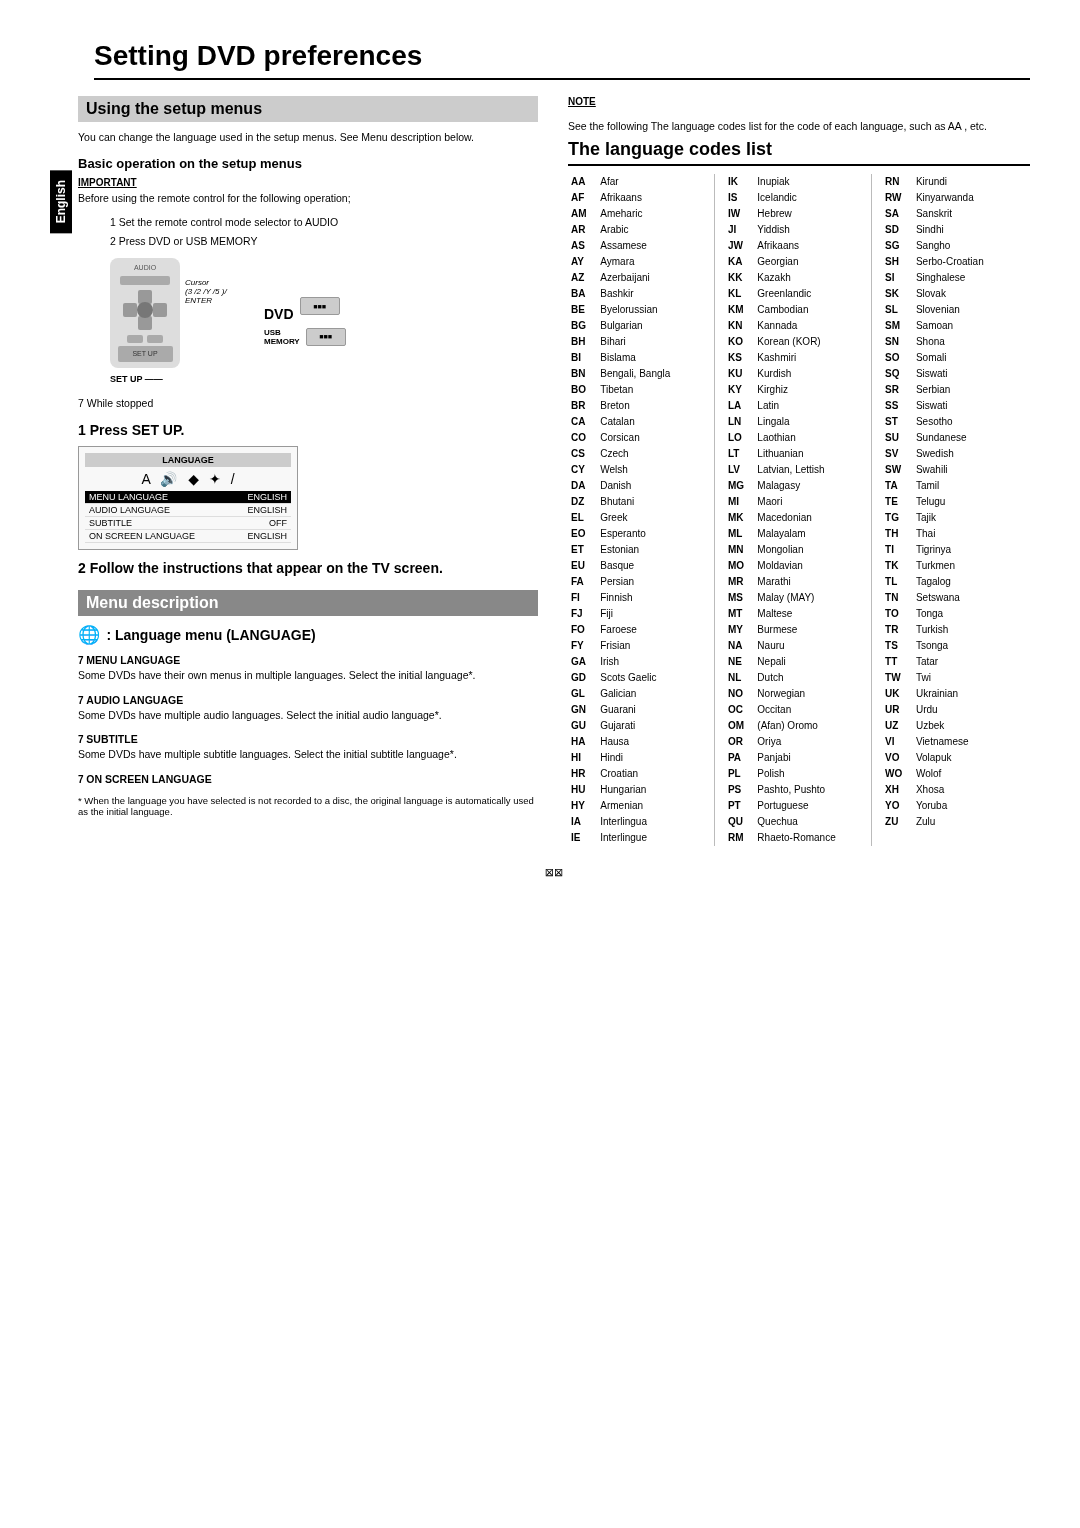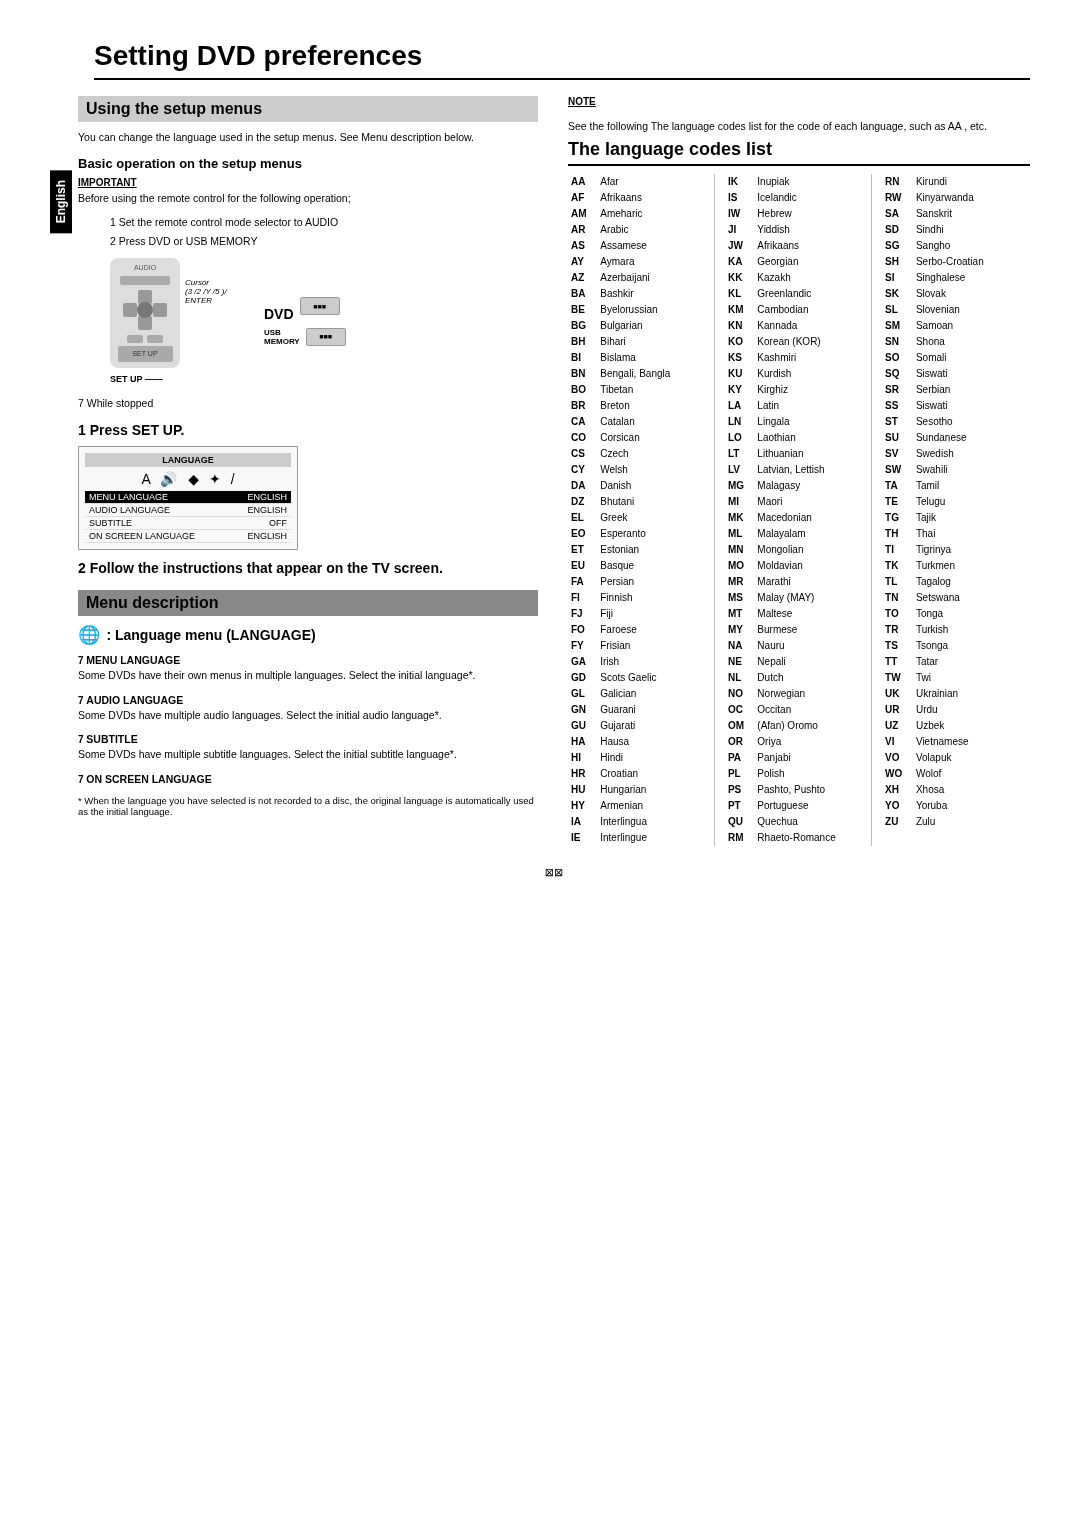--- a/index.html
+++ b/index.html
@@ -110,21 +110,21 @@
       font-weight: bold;
       margin: 10px 0 4px 0;
     }
     .follow-step {
       font-size: 14px;
       font-weight: bold;
       margin: 10px 0 4px 0;
     }
     .menu-desc-header {
       background: #888;
-      color: #000000;
+      color: #ffffff;
       padding: 4px 8px;
       font-size: 16px;
       font-weight: bold;
       margin-top: 14px;
       margin-bottom: 8px;
     }
     .lang-menu-title {
       font-size: 14px;
       font-weight: bold;
       margin-bottom: 8px;

